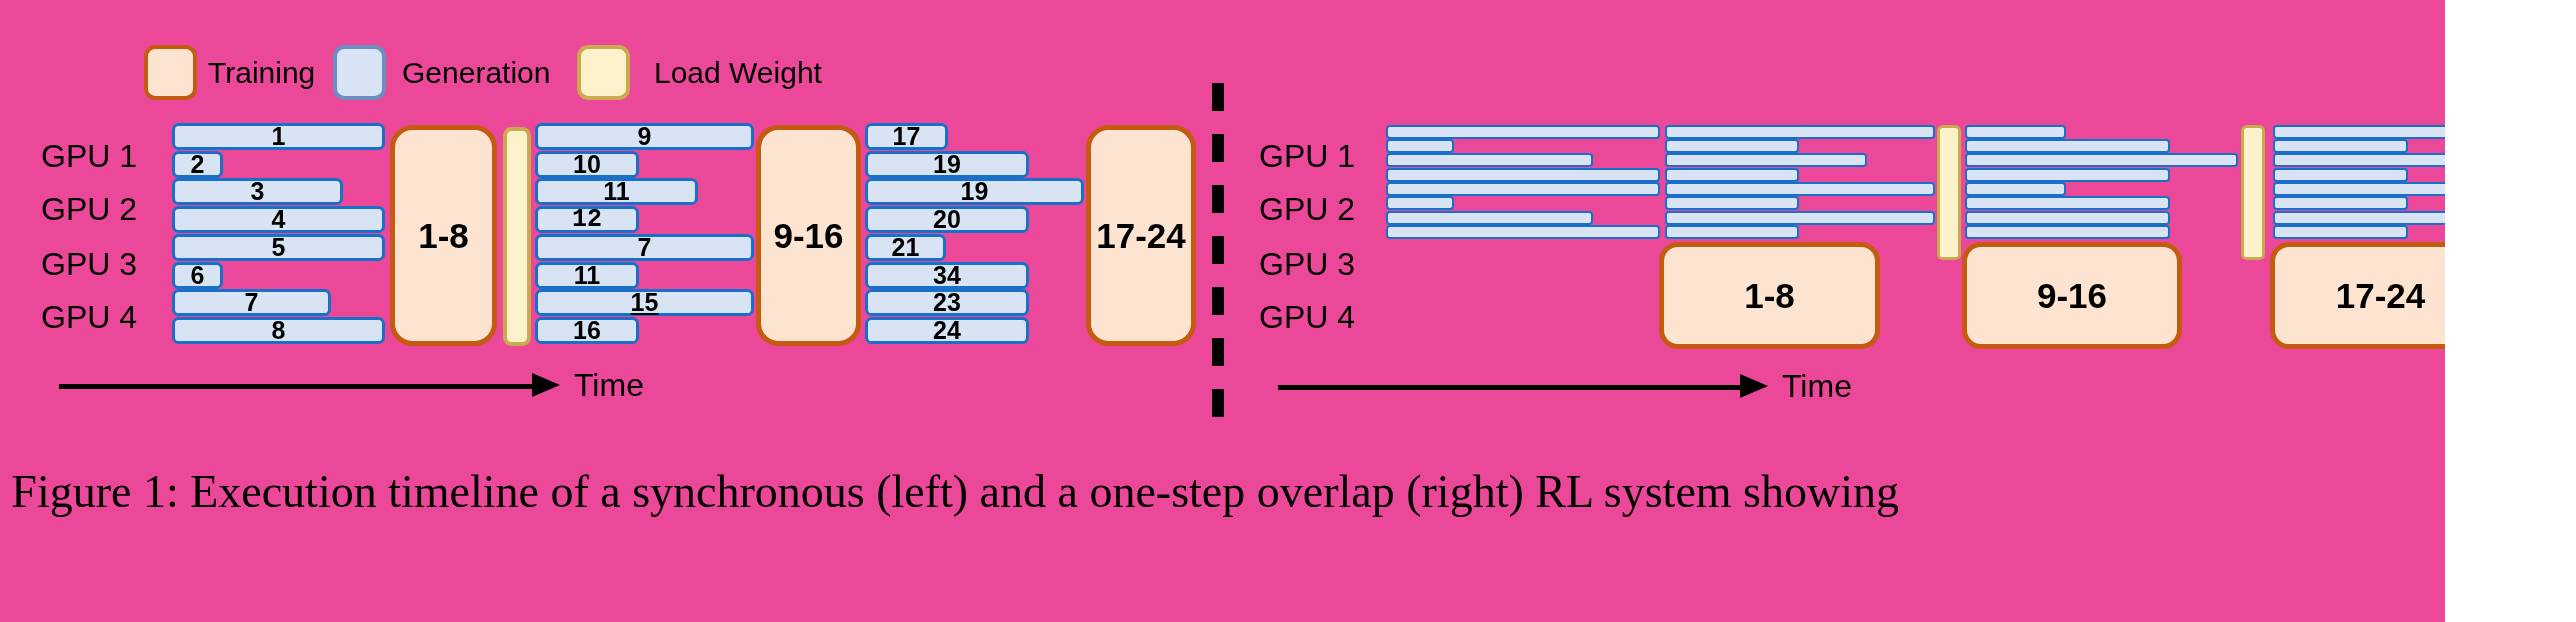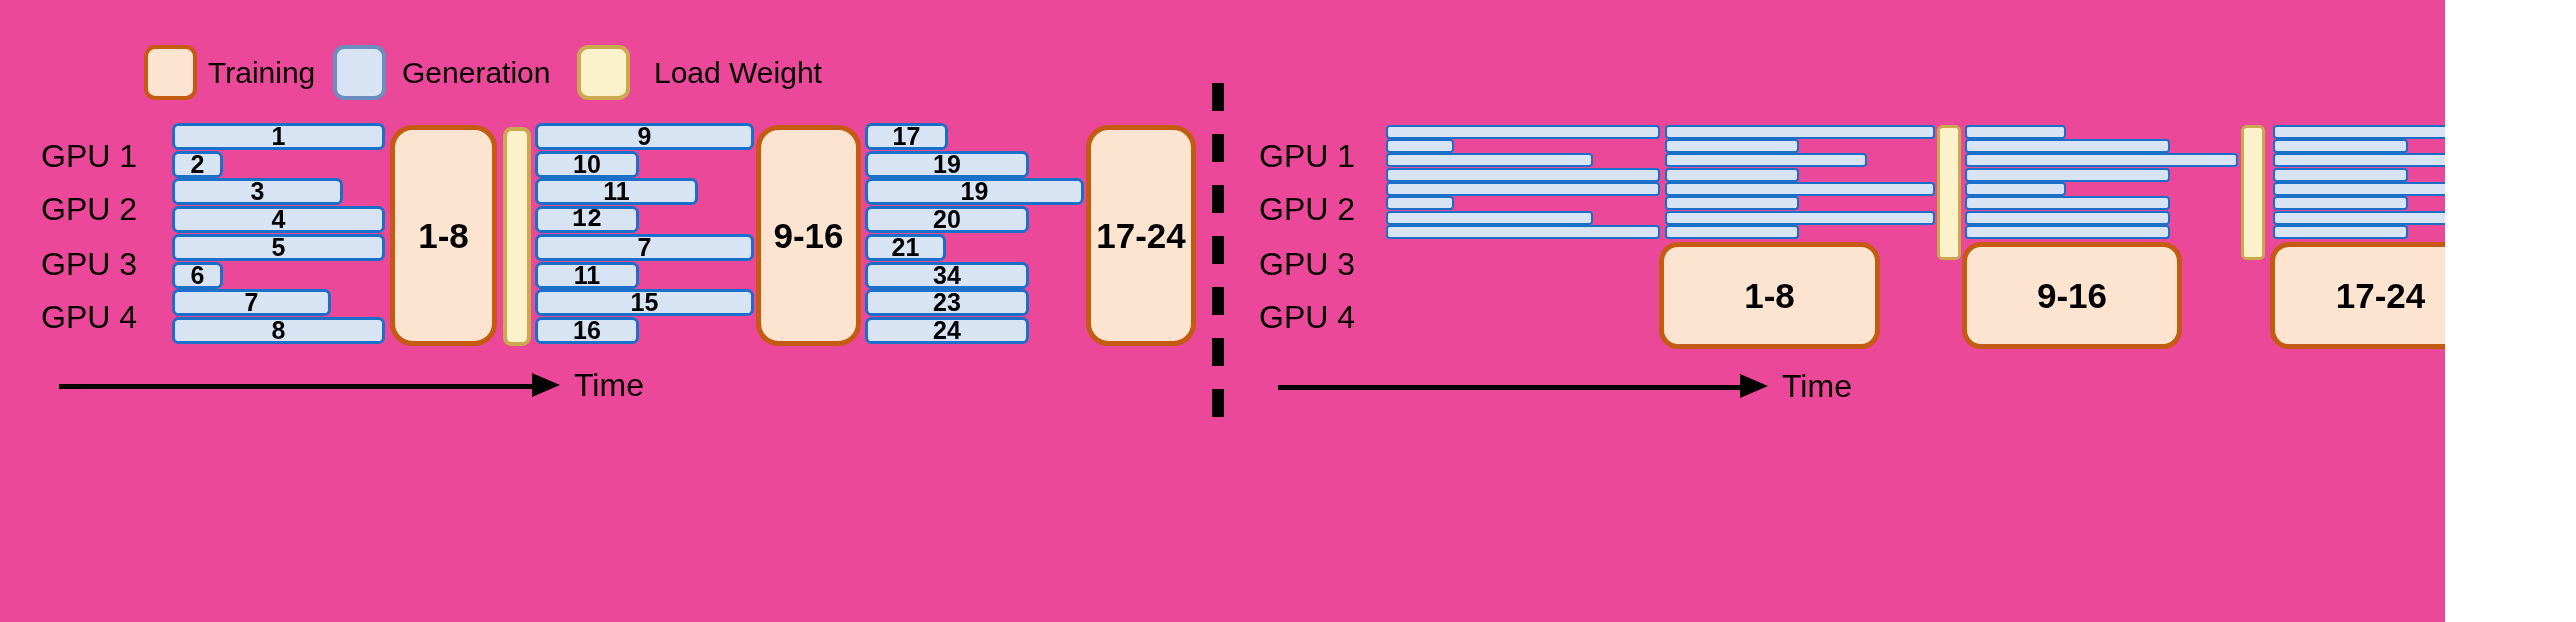--- a/index.html
+++ b/index.html
@@ -62,21 +62,21 @@
       <div class="abs bar" style="left: 172px; top: 234px; width: 213px; height: 27px;">5</div>
       <div class="abs bar" style="left: 172px; top: 262px; width: 51px; height: 27px;">6</div>
       <div class="abs bar" style="left: 172px; top: 289px; width: 159px; height: 27px;">7</div>
       <div class="abs bar" style="left: 172px; top: 317px; width: 213px; height: 27px;">8</div>
       <div class="abs bar" style="left: 535px; top: 123px; width: 219px; height: 27px;">9</div>
       <div class="abs bar" style="left: 535px; top: 151px; width: 104px; height: 27px;">10</div>
       <div class="abs bar" style="left: 535px; top: 178px; width: 163px; height: 27px;">11</div>
       <div class="abs bar" style="left: 535px; top: 206px; width: 104px; height: 27px; font-family: Liberation Mono, monospace;">12</div>
       <div class="abs bar" style="left: 535px; top: 234px; width: 219px; height: 27px;">7</div>
       <div class="abs bar" style="left: 535px; top: 262px; width: 104px; height: 27px;">11</div>
-      <div class="abs bar" style="left: 535px; top: 289px; width: 219px; height: 27px;">15</div>
+      <div class="abs bar" style="left: 535px; top: 289px; width: 219px; height: 27px; text-decoration: underline;">15</div>
       <div class="abs bar" style="left: 535px; top: 317px; width: 104px; height: 27px;">16</div>
       <div class="abs bar" style="left: 865px; top: 123px; width: 83px; height: 27px;">17</div>
       <div class="abs bar" style="left: 865px; top: 151px; width: 164px; height: 27px;">19</div>
       <div class="abs bar" style="left: 865px; top: 178px; width: 219px; height: 27px;">19</div>
       <div class="abs bar" style="left: 865px; top: 206px; width: 164px; height: 27px;">20</div>
       <div class="abs bar" style="left: 865px; top: 234px; width: 81px; height: 27px;">21</div>
       <div class="abs bar" style="left: 865px; top: 262px; width: 164px; height: 27px;">34</div>
       <div class="abs bar" style="left: 865px; top: 289px; width: 164px; height: 27px;">23</div>
       <div class="abs bar" style="left: 865px; top: 317px; width: 164px; height: 27px;">24</div>
       <div class="abs strip" style="left: 503px; top: 127px; width: 28px; height: 219px;"></div>
@@ -130,14 +130,15 @@
       <div class="abs strip" style="left: 1937px; top: 125px; width: 23.5px; height: 135px;"></div>
       <div class="abs strip" style="left: 2241px; top: 125px; width: 23.5px; height: 135px;"></div>
       <div class="abs block" style="left: 1659px; top: 242px; width: 221px; height: 107px;">1-8</div>
       <div class="abs block" style="left: 1962px; top: 242px; width: 220px; height: 107px;">9-16</div>
       <div class="abs block" style="left: 2270px; top: 242px; width: 221px; height: 107px;">17-24</div>
       <div class="abs axis-line" style="left: 1278px; top: 385px; width: 462px; height: 4.7px;"></div>
       <div class="abs axis-head" style="left: 1740px; top: 374px;"></div>
       <div class="abs axis-label" style="left: 1782px; top: 367px; height: 39px;">Time</div>
     </div>
 
+  <div class="abs caption" style="left:11.3px; top:465px;">Figure 1: Execution timeline of a synchronous (left) and a one-step overlap (right) RL system showing</div>
 </div>
 
 
 </body></html>

